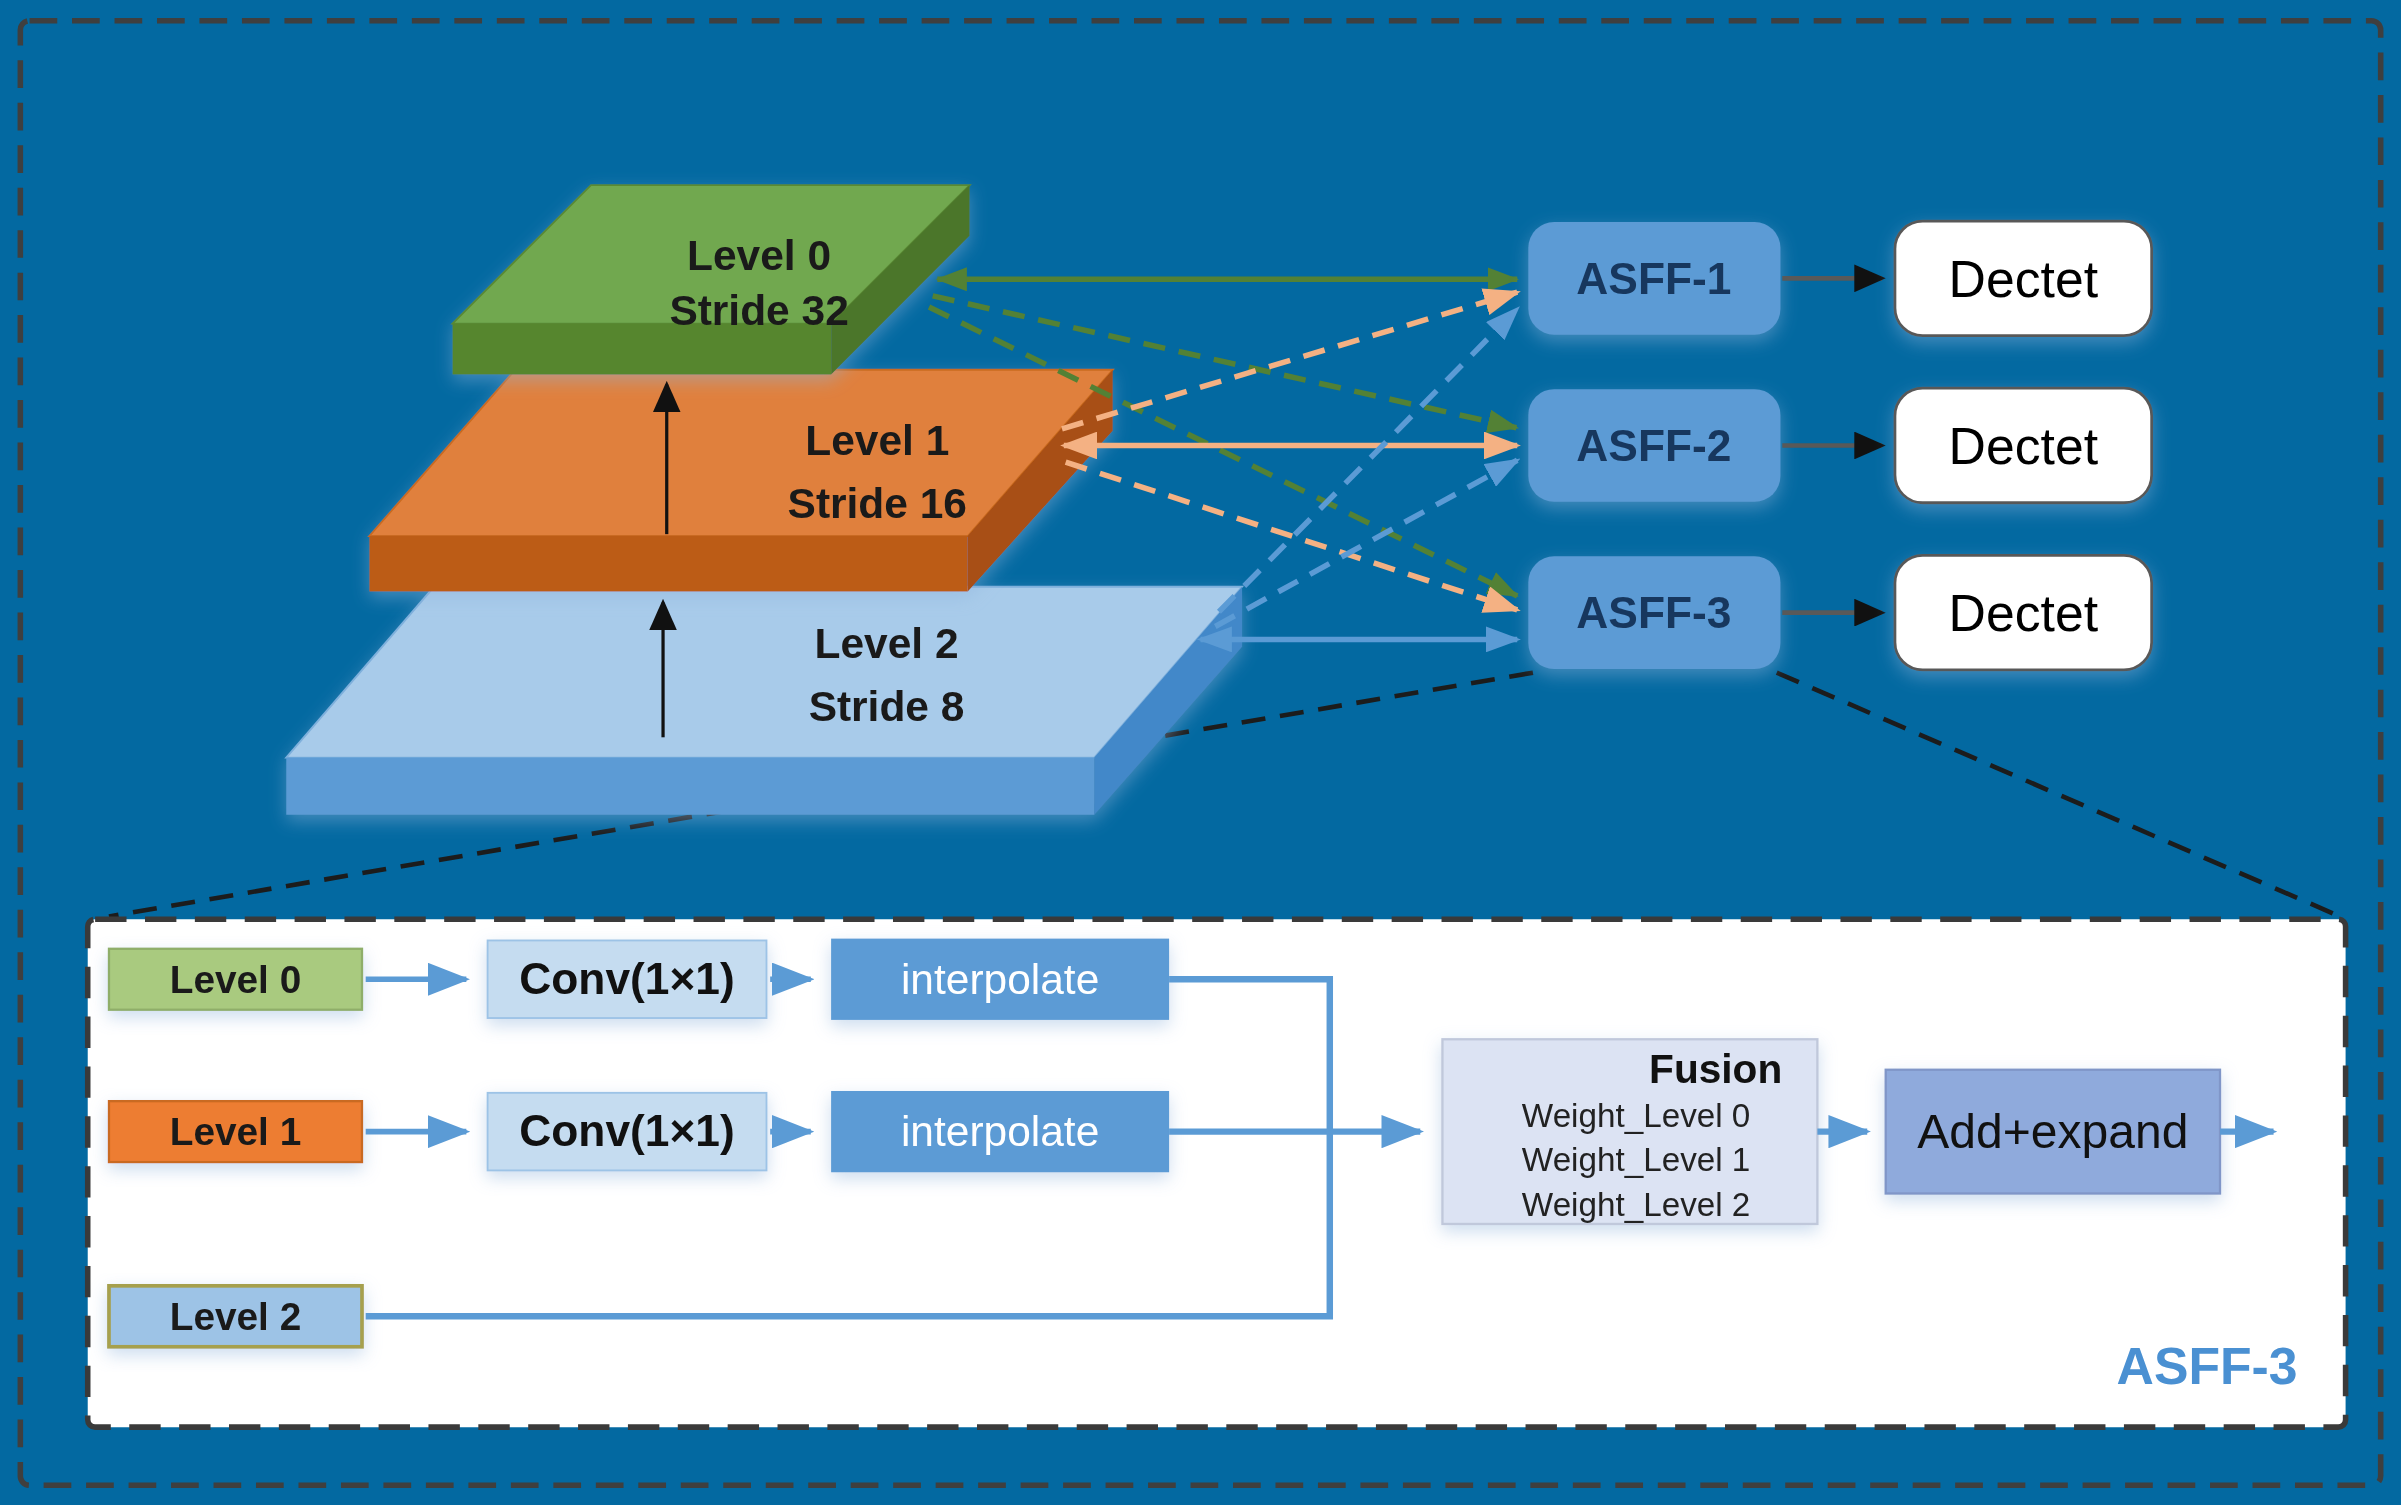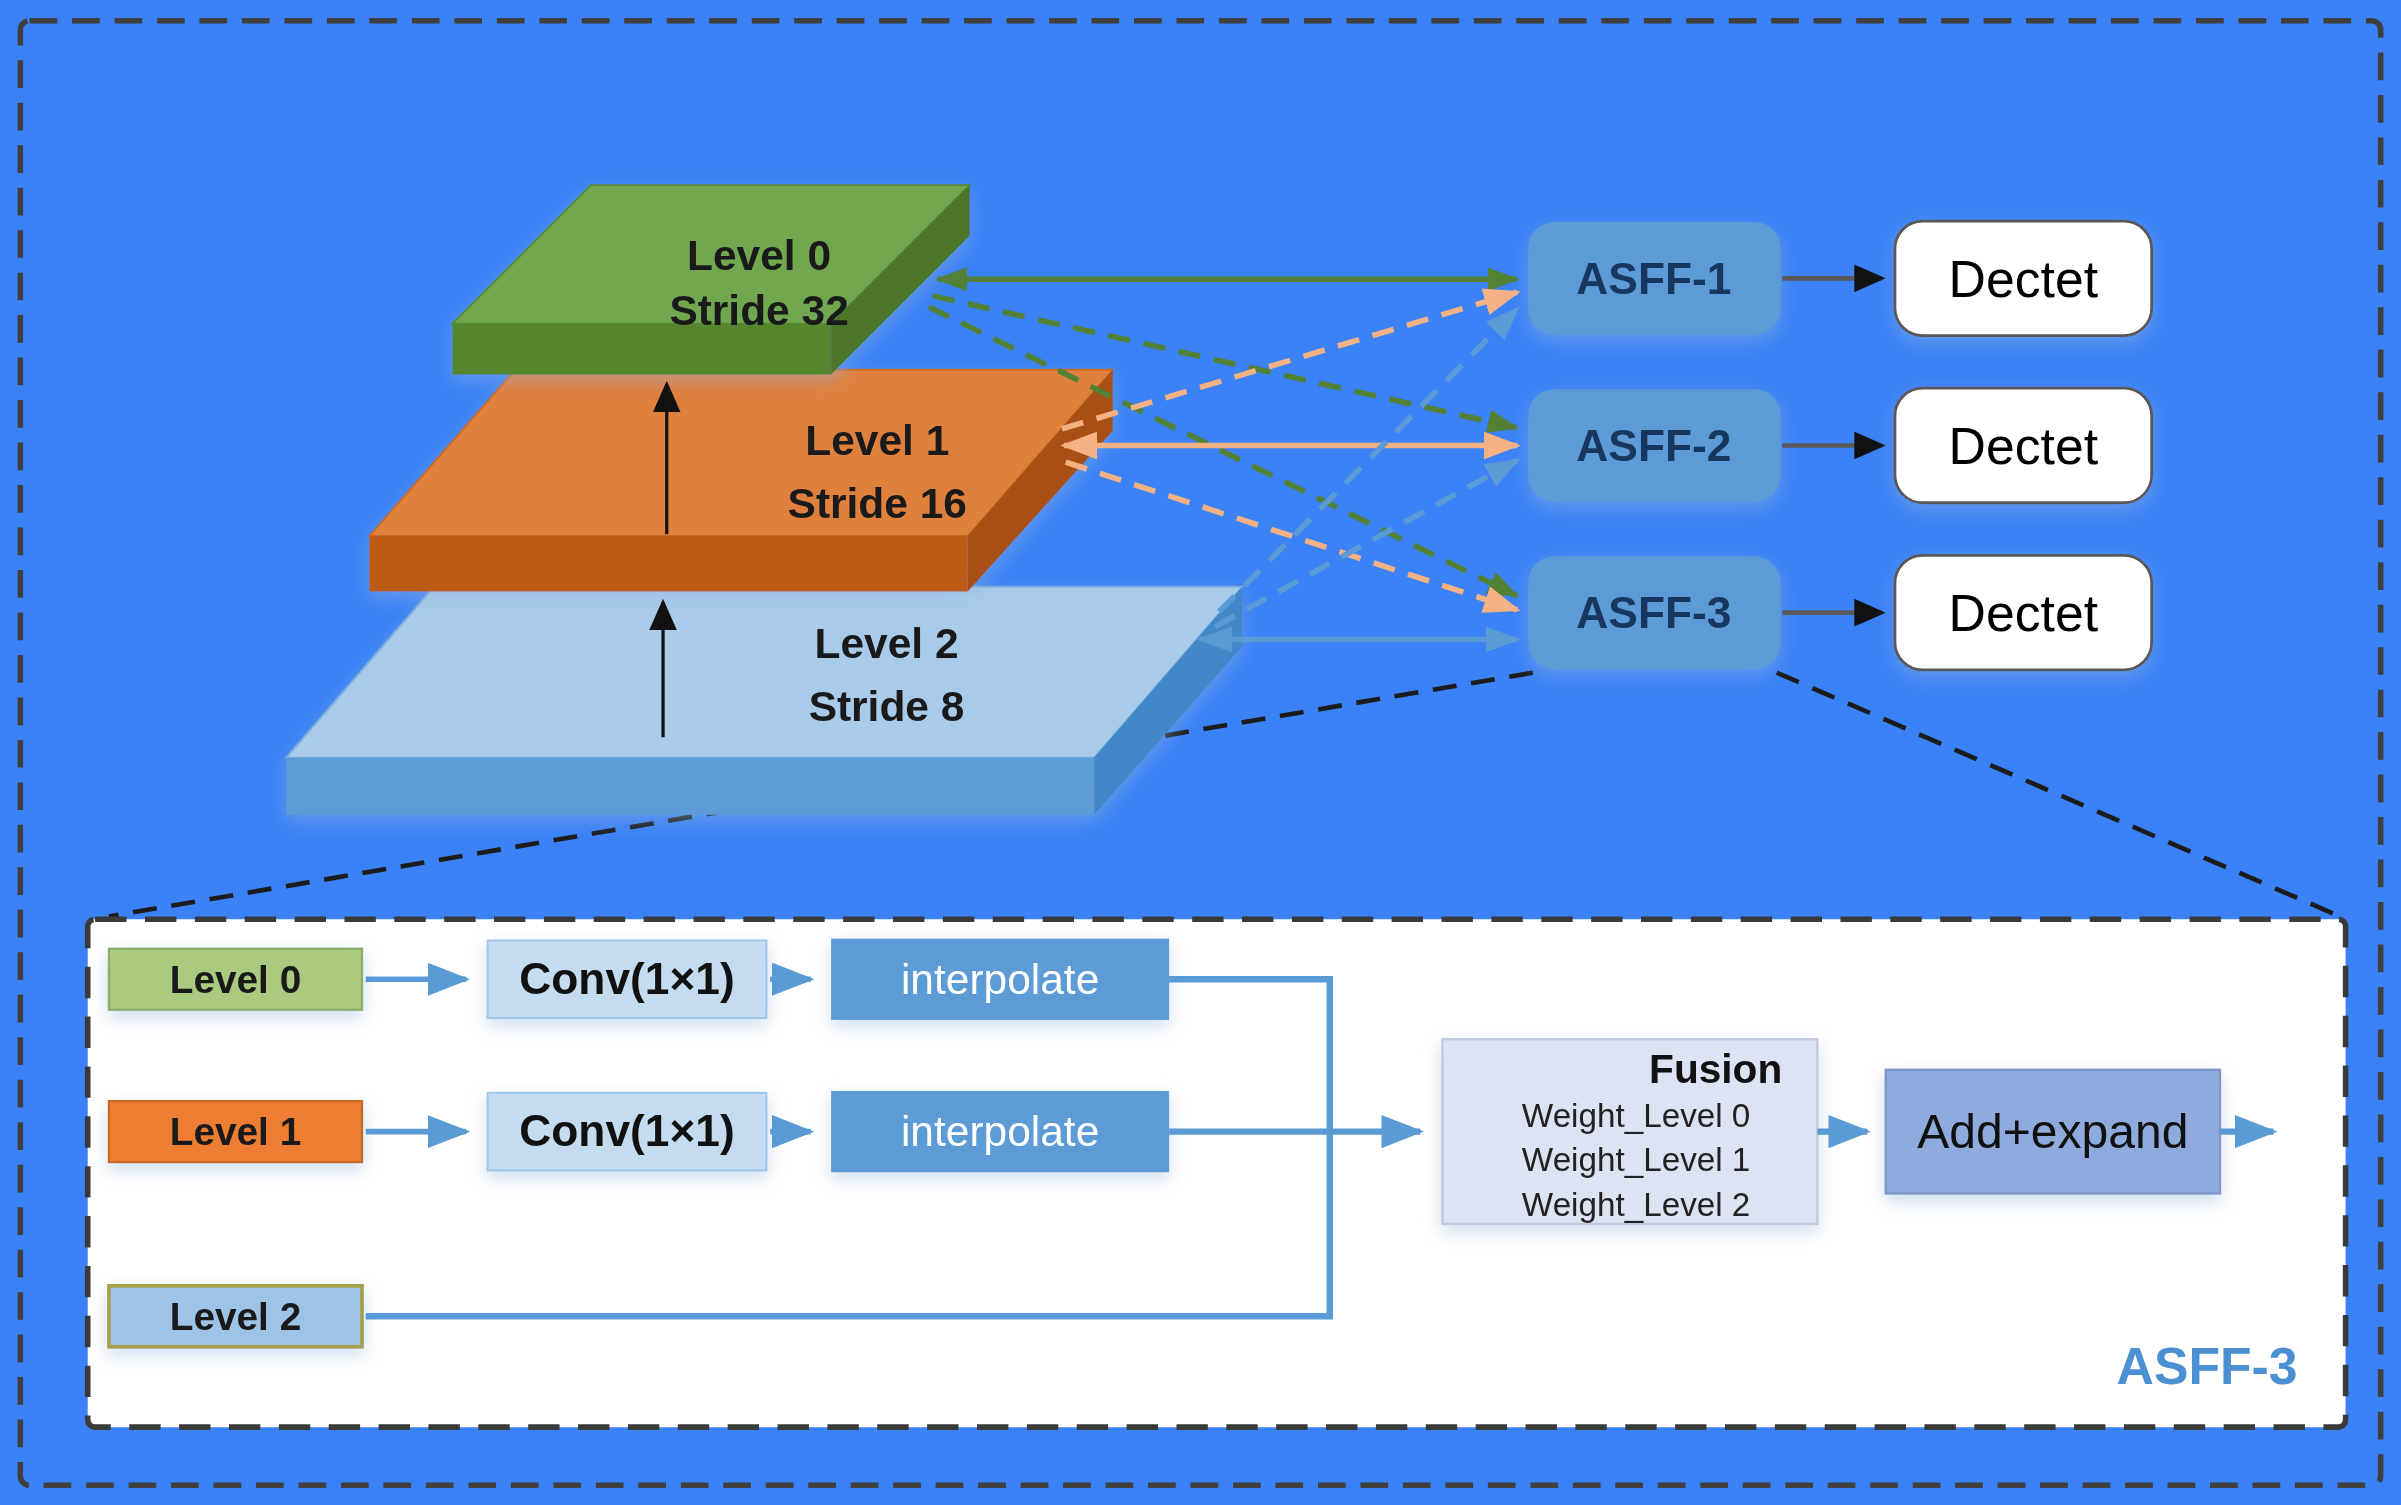--- a/index.html
+++ b/index.html
@@ -1,16 +1,16 @@
 <!DOCTYPE html>
 <html style="font-size:14.8px"><head>
 <meta charset="utf-8">
 <style>
   html,body{margin:0;padding:0;background:#ffffff;}
-  .stage{position:relative;width:2401px;height:1506px;background:#3b82f6;
+  .stage{position:relative;width:2401px;height:1506px;background:#0369a1;
          font-family:"Liberation Sans", sans-serif;}
   svg{position:absolute;left:0;top:0;}
   text{font-family:"Liberation Sans", sans-serif;}
   .slab-label{font-weight:bold;fill:#1a1a1a;}
   .asff-label{font-weight:bold;fill:#17375E;}
   .dectet-label{fill:#000000;font-weight:500;}
   .panel-level-label{font-weight:bold;fill:#1a1a1a;}
   .conv-label{font-weight:bold;fill:#111111;}
   .interp-label{fill:#ffffff;}
   .fusion-title{fill:#111111;font-weight:bold;}

